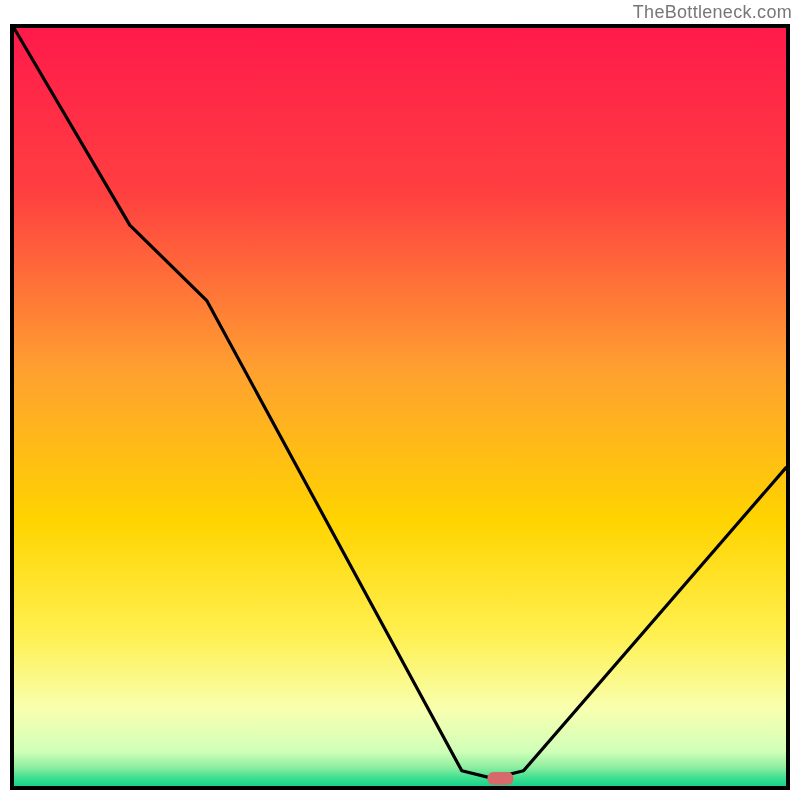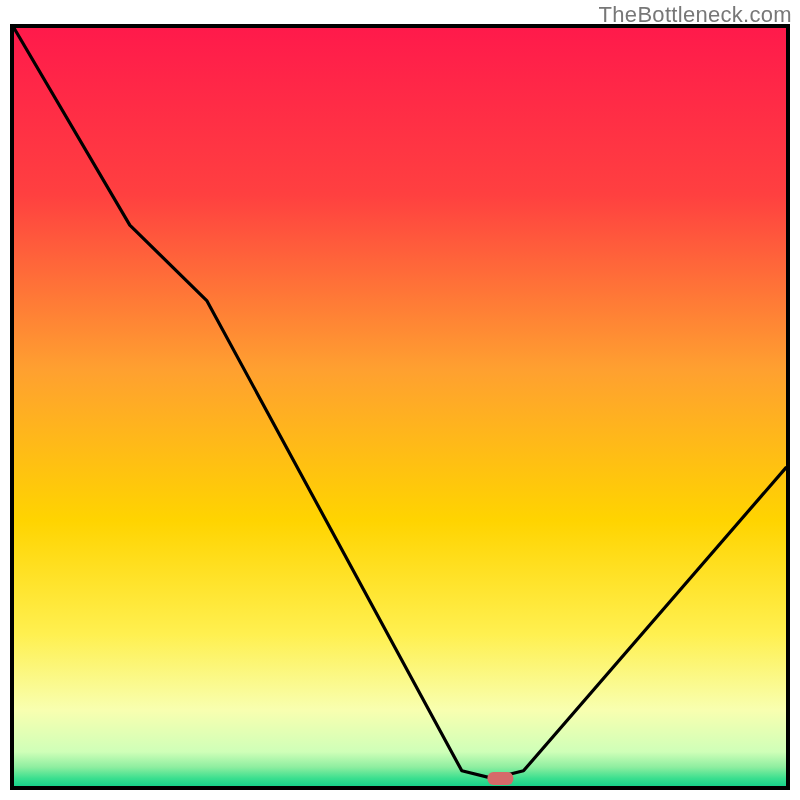--- a/index.html
+++ b/index.html
@@ -15,21 +15,21 @@
     position: relative;
     width: 800px;
     height: 800px;
     box-sizing: border-box;
   }
   .watermark {
     position: absolute;
     top: 2px;
     right: 8px;
     color: #777777;
-    font-size: 22px;
+    font-size: 18px;
     letter-spacing: 0.3px;
     font-weight: 500;
     z-index: 10;
   }
   .plot {
     position: absolute;
     left: 0;
     top: 0;
     width: 800px;
     height: 800px;

